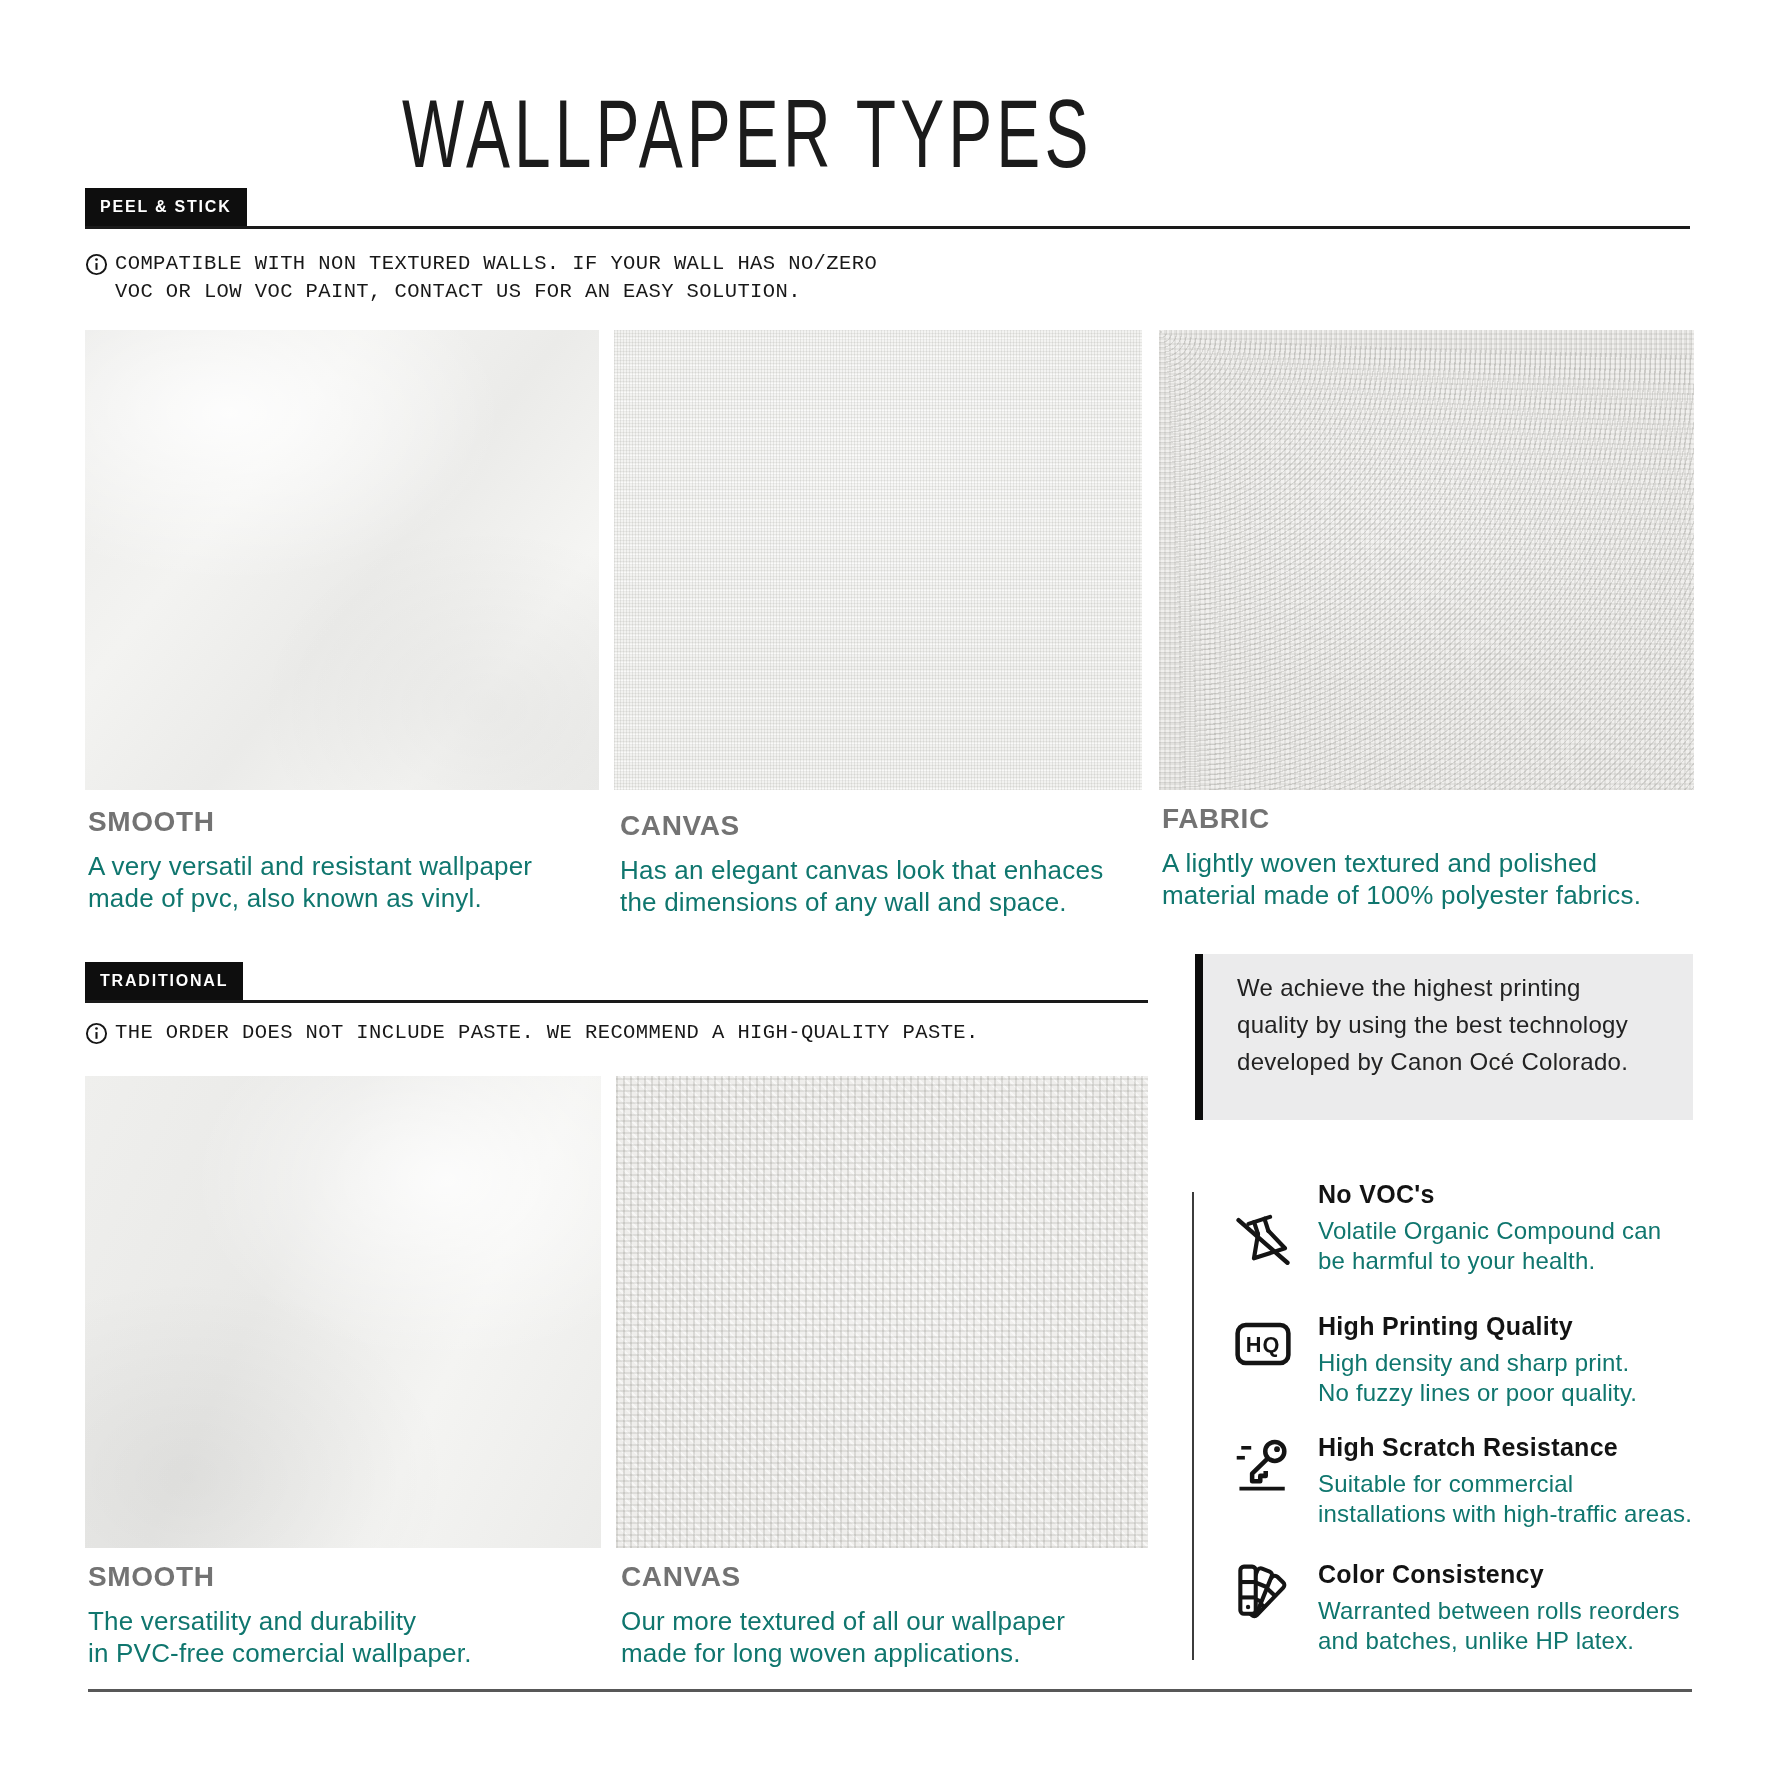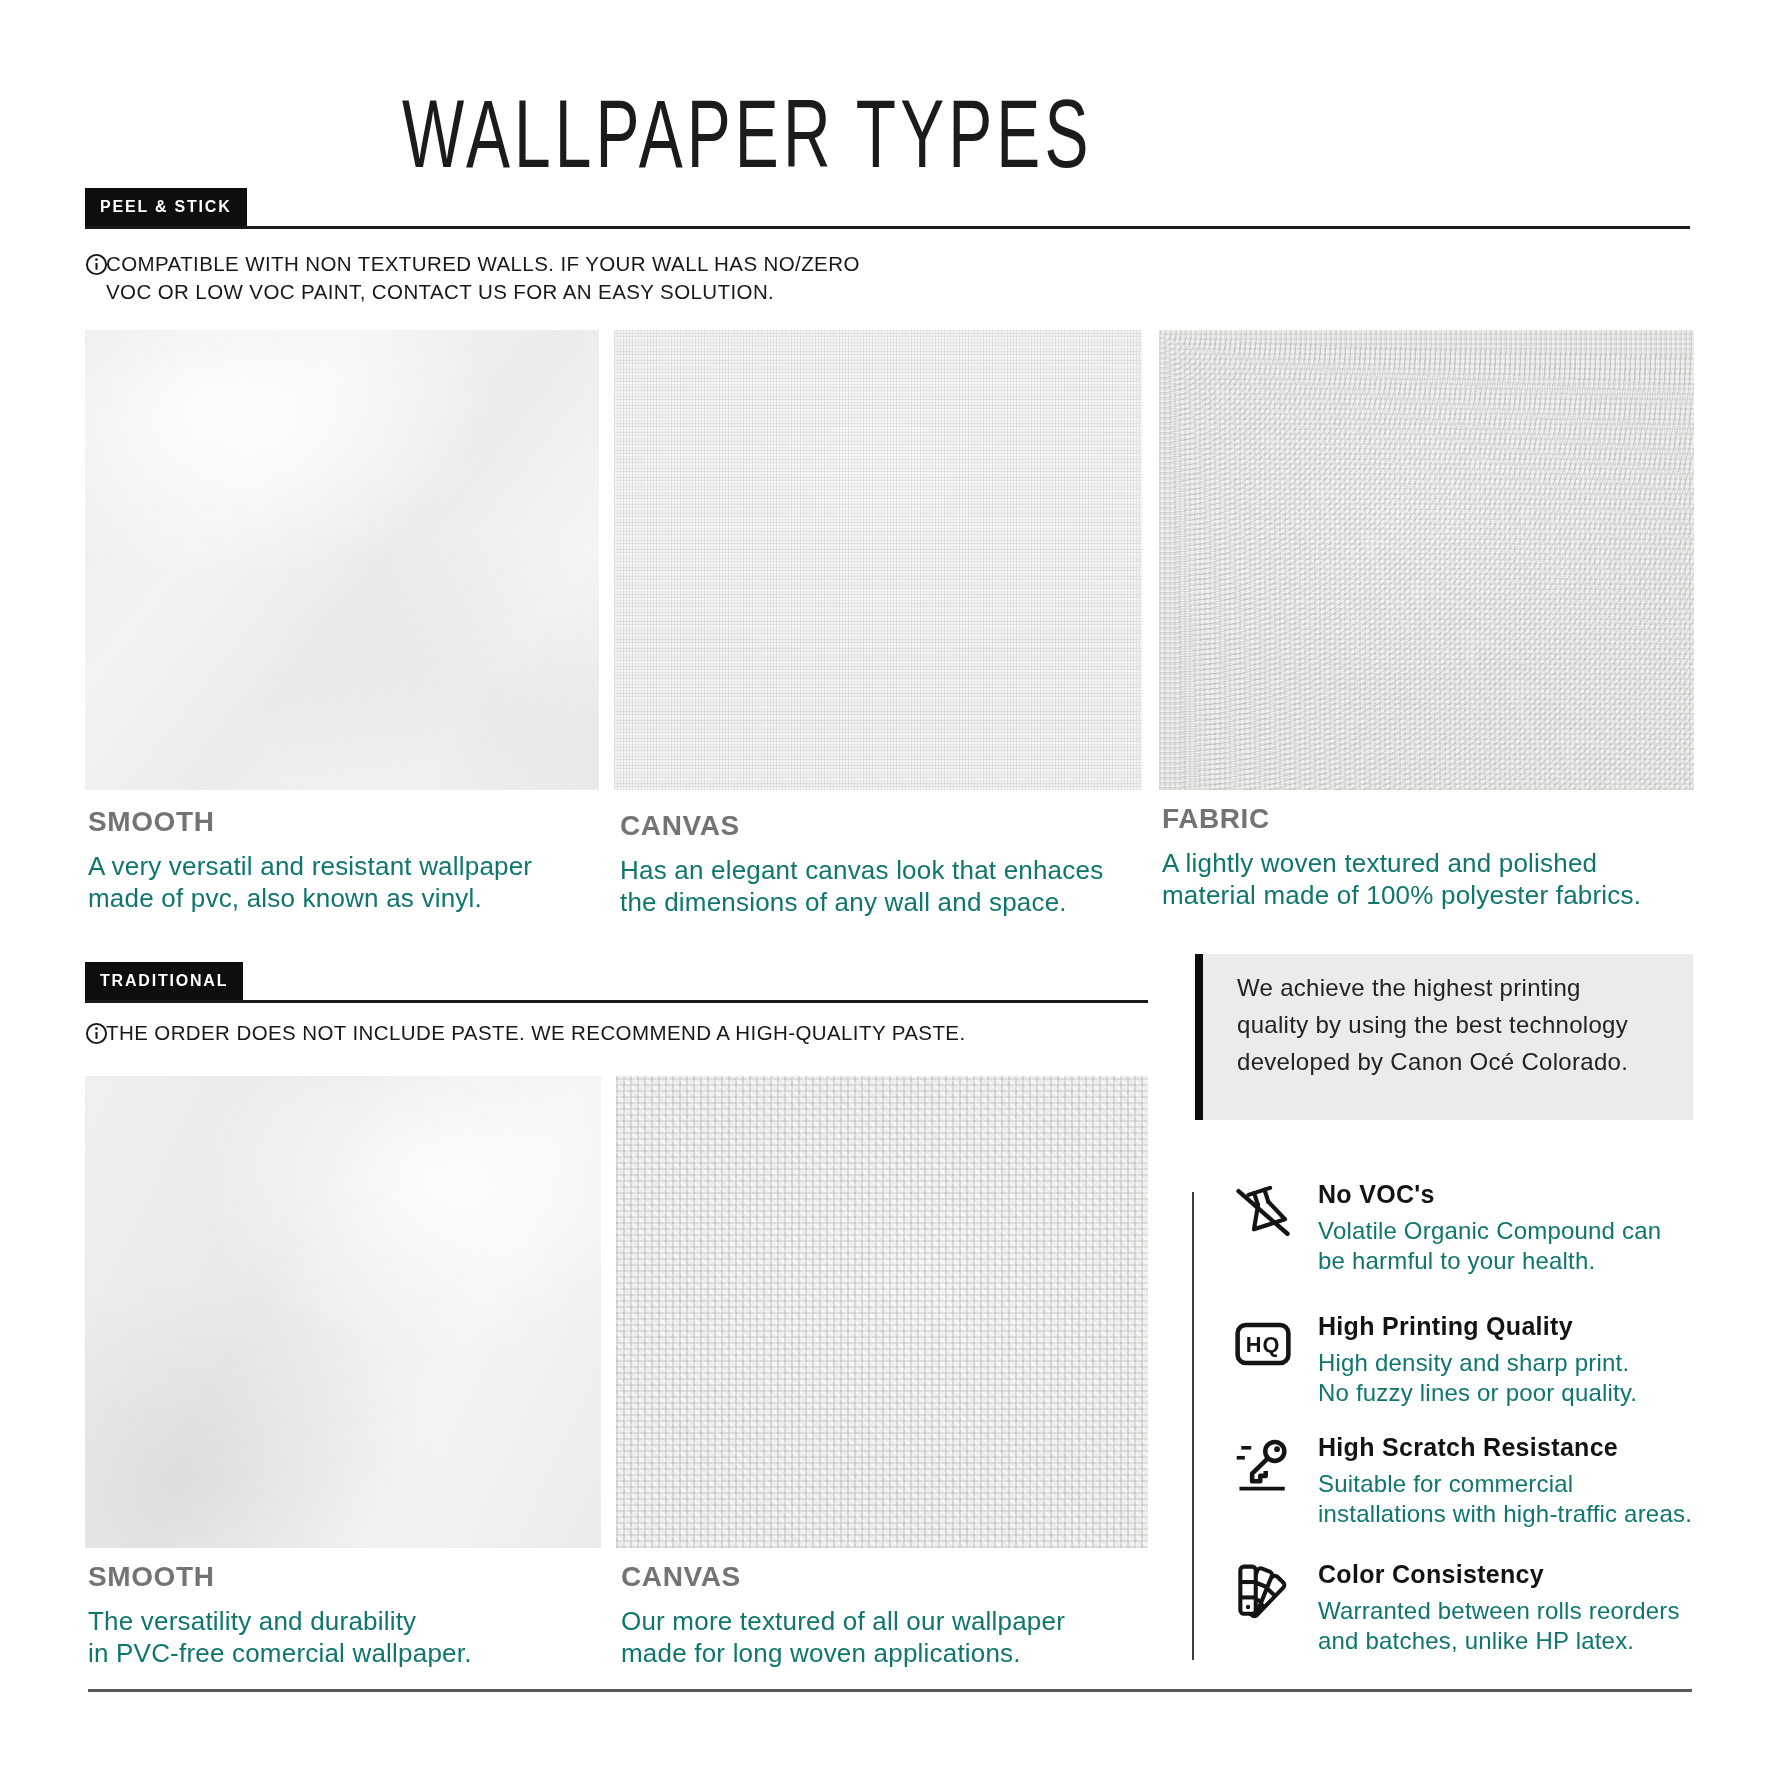--- a/index.html
+++ b/index.html
@@ -29,21 +29,21 @@
   .rule{position:absolute;height:3px;background:#1a1a1a;}
   .rule-1{left:85px;top:226px;width:1605px;}
   .rule-2{left:85px;top:1000px;width:1063px;}
   .rule-bottom{left:88px;top:1689px;width:1604px;height:3px;background:#585858;}
 
   
   .note{position:absolute;font-size:20.5px;line-height:28px;letter-spacing:0.4px;color:#181818;}
   .note-1{left:85px;top:250px;}
   .note-2{left:85px;top:1019px;}
   .note .ico{position:absolute;left:0;top:3px;}
-  .note .note-lines{margin-left:21px;white-space:nowrap;}
+  .note .note-lines{margin-left:30px;white-space:nowrap;font-family:Liberation Mono, monospace;}
 
   
   .tile{position:absolute;}
   .t-r1-1{left:85px;top:330px;width:514px;height:460px;}
   .t-r1-2{left:614px;top:330px;width:528px;height:460px;}
   .t-r1-3{left:1159px;top:330px;width:535px;height:460px;}
   .t-r2-1{left:85px;top:1076px;width:516px;height:472px;}
   .t-r2-2{left:616px;top:1076px;width:532px;height:472px;}
 
   .tex-smooth{
@@ -99,21 +99,21 @@
   .quote{
     position:absolute;left:1195px;top:954px;width:498px;height:166px;
     box-sizing:border-box;background:#ebebec;border-left:8px solid #0c0c0c;
     padding:15px 0 0 34px;
   }
   .quote-line{font-size:24px;line-height:37px;color:#222222;letter-spacing:0.3px;white-space:nowrap;}
 
   
   .feat-rule{position:absolute;left:1192px;top:1192px;width:2px;height:468px;background:#3c3c3c;}
   .feature{position:absolute;left:1234px;display:flex;}
-  .feature-1{top:1179px;}
+  .feature-1{top:1179px;align-items:flex-end;}
   .feature-2{top:1311px;}
   .feature-3{top:1432px;}
   .feature-4{top:1559px;}
   .f-icon{width:58px;height:64px;flex:none;margin-top:4px;}
   .f-icon svg{width:58px;height:58px;display:block;}
   .f-text{margin-left:26px;white-space:nowrap;}
   .f-title{margin:0 0 6px 0;font-size:25px;font-weight:700;letter-spacing:0.3px;color:#131313;line-height:31px;}
   .f-desc{font-size:24px;line-height:30px;color:#0f766e;letter-spacing:0.2px;}
 </style>
 </head>

